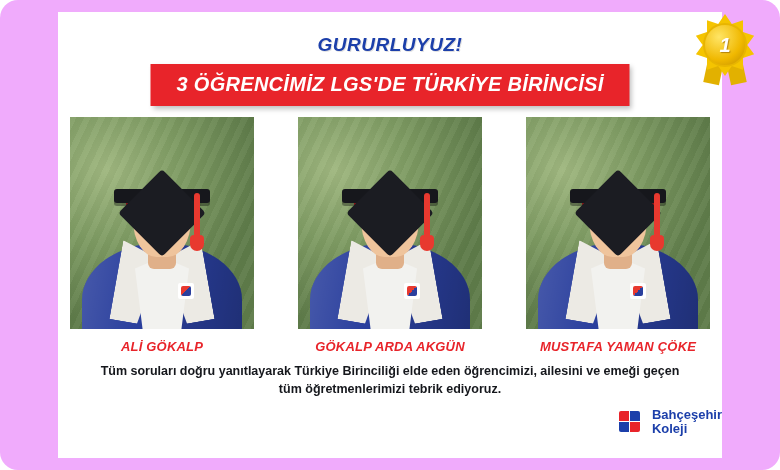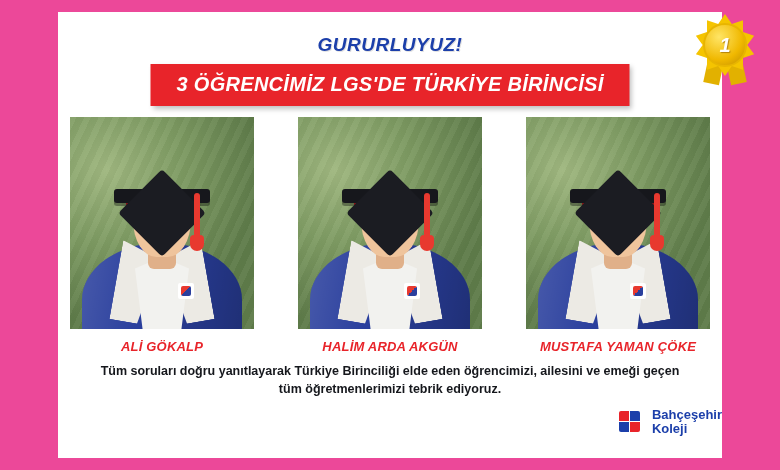--- a/index.html
+++ b/index.html
@@ -10,22 +10,23 @@
     width: 780px;
     height: 470px;
     overflow: hidden;
     font-family: "Liberation Sans", sans-serif;
     background: #ffffff;
   }
   .poster {
     position: relative;
     width: 780px;
     height: 470px;
-    background: #ec4899;
+    background: #f0abfc;
     box-sizing: border-box;
+    border-radius: 18px;
   }
   .inner-card {
     position: absolute;
     left: 58px;
     top: 12px;
     width: 664px;
     height: 446px;
     background: #ffffff;
     box-sizing: border-box;
   }
@@ -428,21 +429,21 @@
             <div class="hair"></div>
             <div class="eye-l"></div>
             <div class="eye-r"></div>
             <div class="mouth"></div>
             <div class="cap-band"></div>
             <div class="cap"></div>
             <div class="tassel" style="left:126px;"></div>
             <div class="badge-logo" style="left:106px;"></div>
           </div>
         </div>
-        <div class="student-name">HALİM ARDA AKGÜN</div>
+        <div class="student-name">GÖKALP ARDA AKGÜN</div>
       </div>
 
       <div class="student">
         <div class="photo">
           <div class="bg"></div>
           <div class="fig">
             <div class="gown"></div>
             <div class="gown-shade"></div>
             <div class="collar-l"></div>
             <div class="collar-r"></div>

